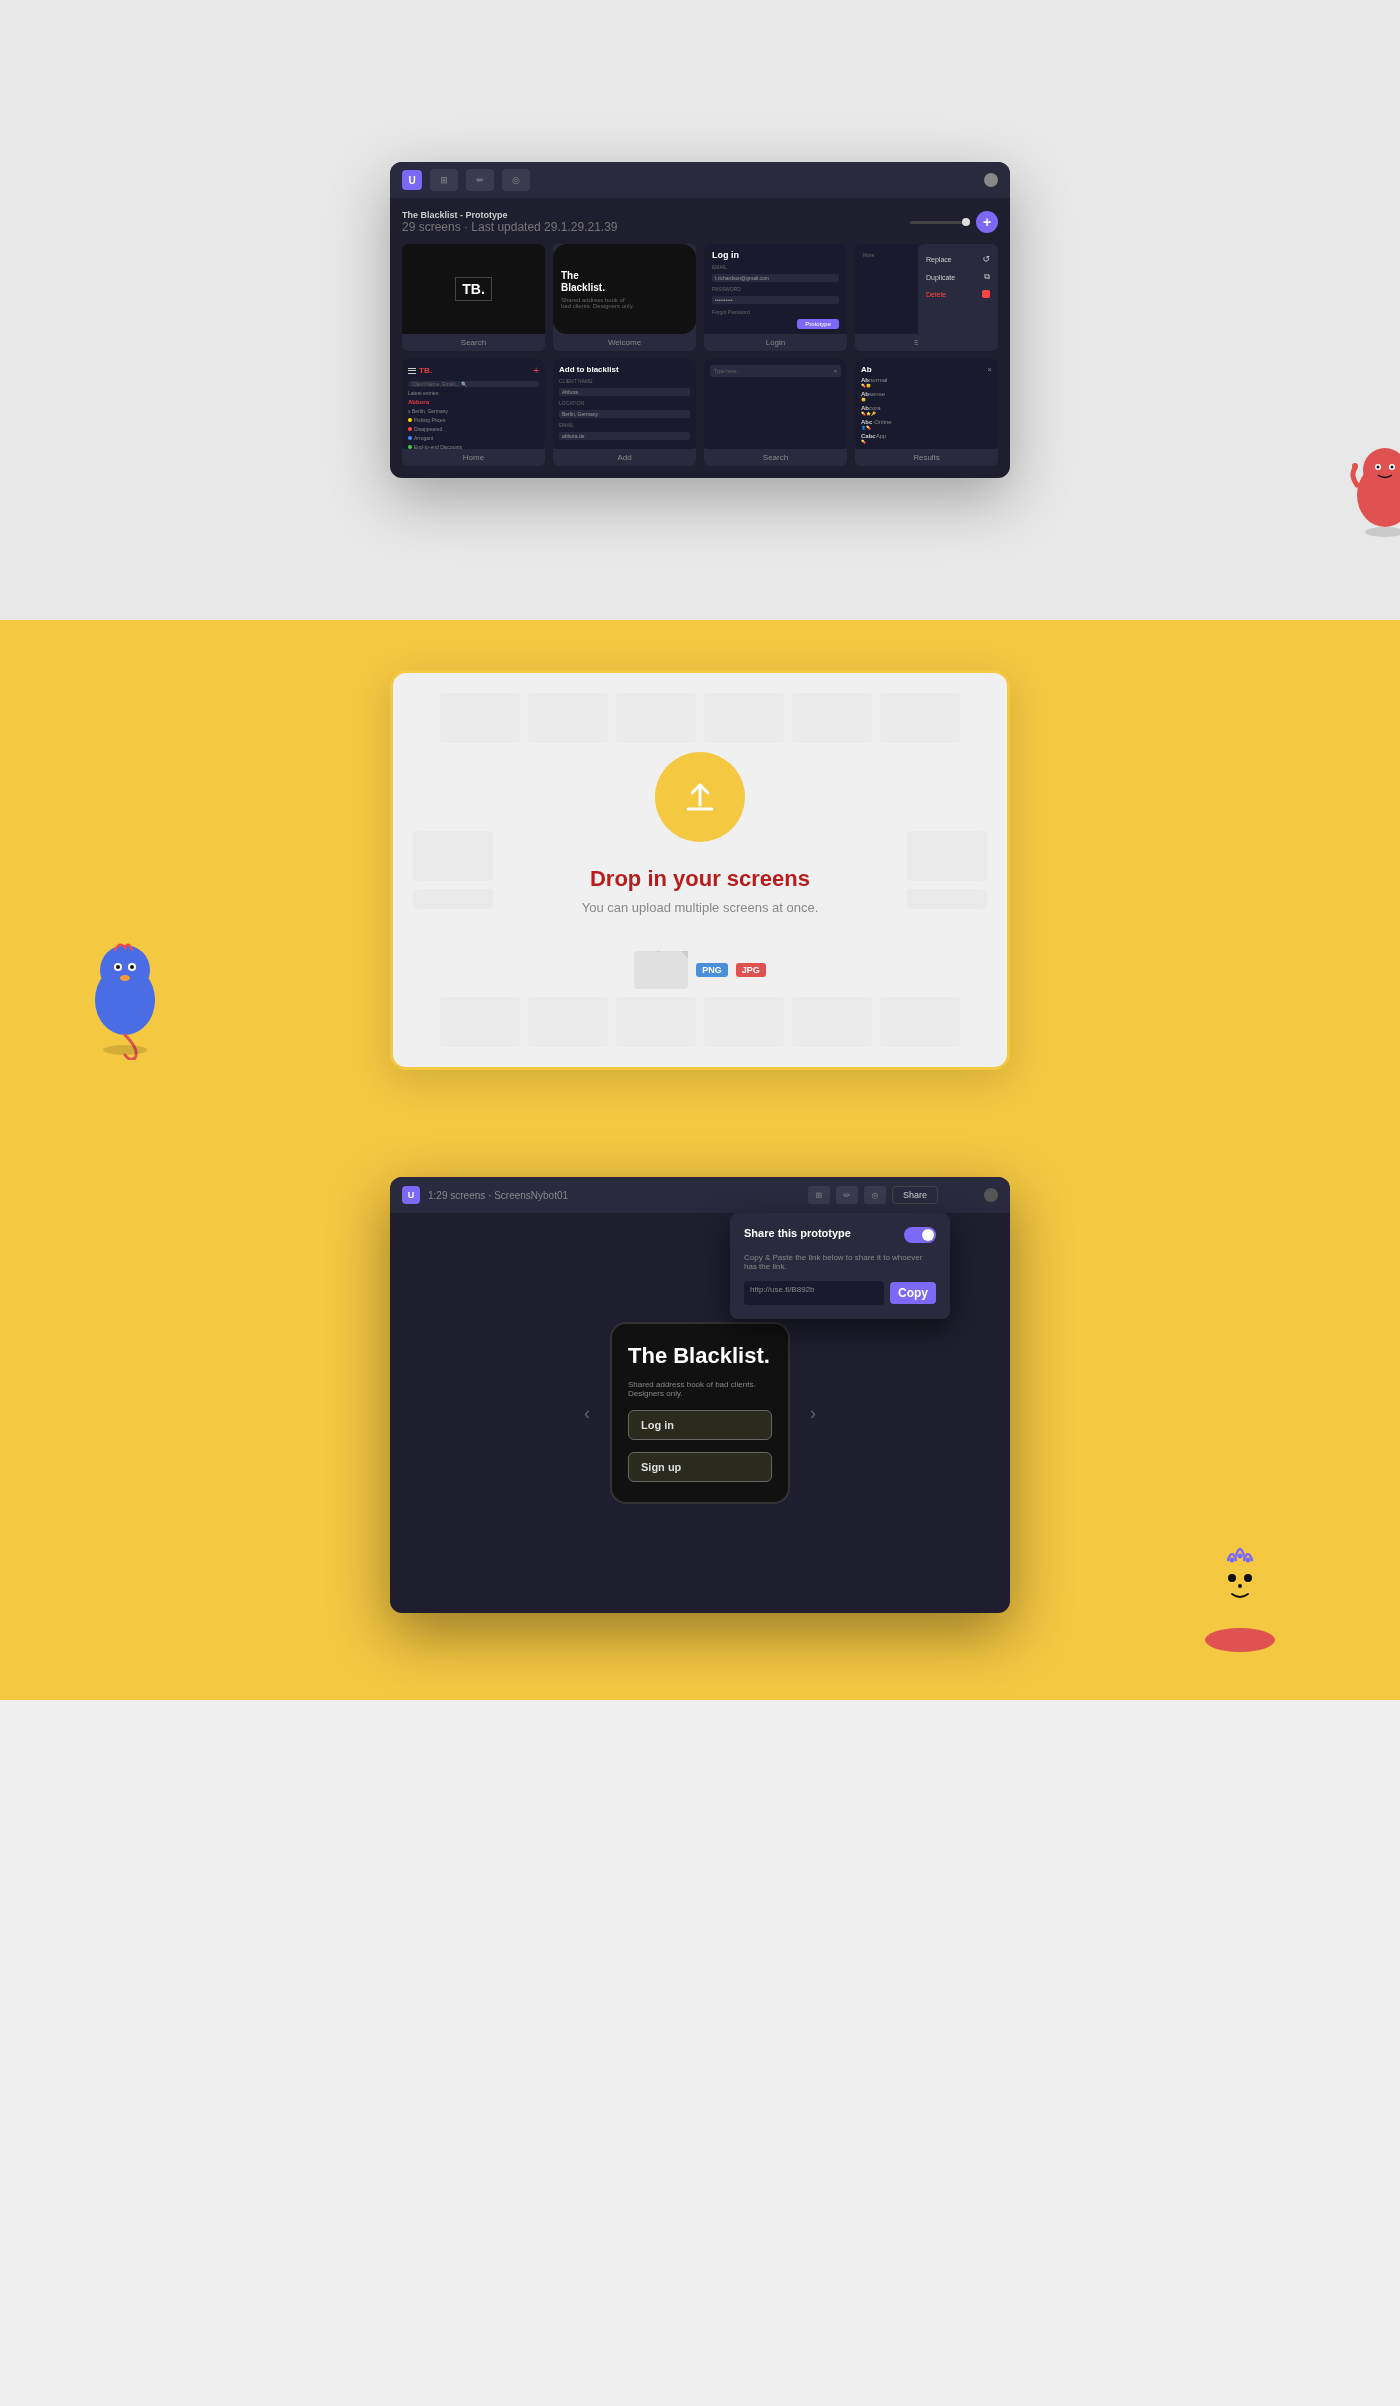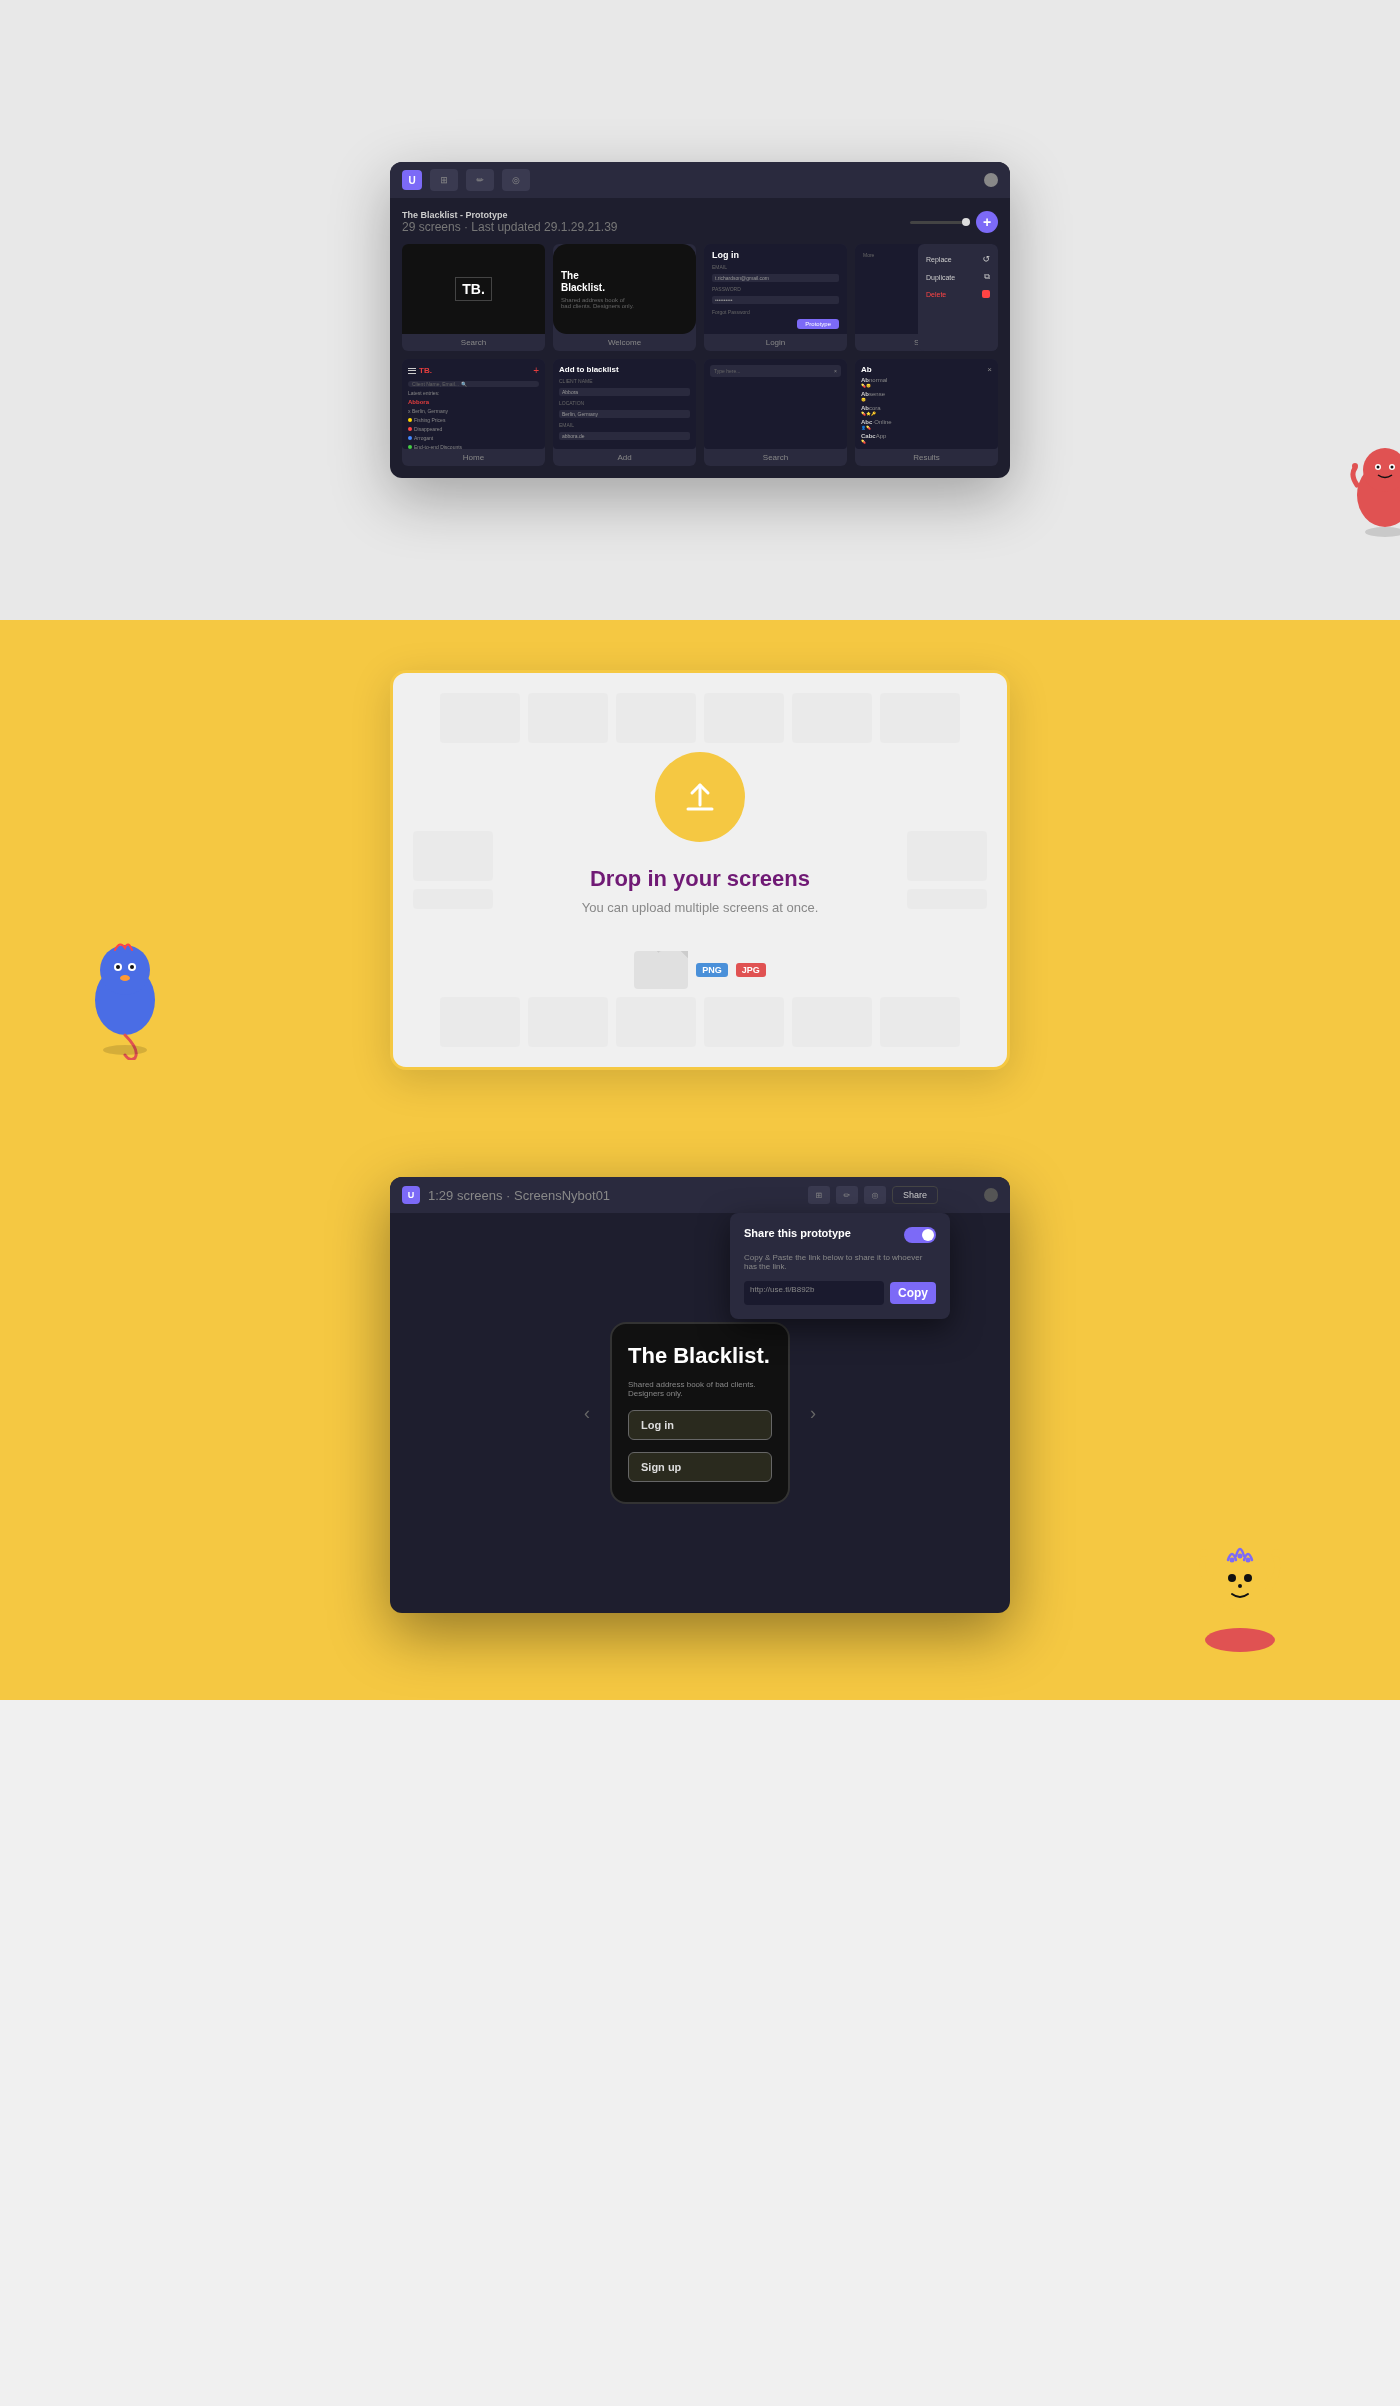--- a/index.html
+++ b/index.html
@@ -440,21 +440,21 @@
       font-size: 32px;
       display: flex;
       flex-direction: column;
       align-items: center;
       gap: 2px;
     }
 
     .upload-title {
       font-size: 22px;
       font-weight: 600;
-      color: #701a75;
+      color: #b91c1c;
       margin-bottom: 8px;
       position: relative;
       z-index: 2;
     }
 
     .upload-subtitle {
       font-size: 13px;
       color: #888;
       margin-bottom: 36px;
       position: relative;
@@ -555,21 +555,21 @@
     .titlebar-logo {
       width: 18px; height: 18px;
       background: #7c6af7;
       border-radius: 4px;
       display: flex; align-items: center; justify-content: center;
       color: white; font-size: 9px; font-weight: bold;
     }
 
     .title-text {
       color: #888;
-      font-size: 13px;
+      font-size: 10px;
     }
 
     .titlebar-center {
       display: flex; align-items: center; gap: 6px;
       margin-left: auto;
       transform: translateX(-30px);
     }
 
     .nav-btn {
       width: 22px; height: 18px;

